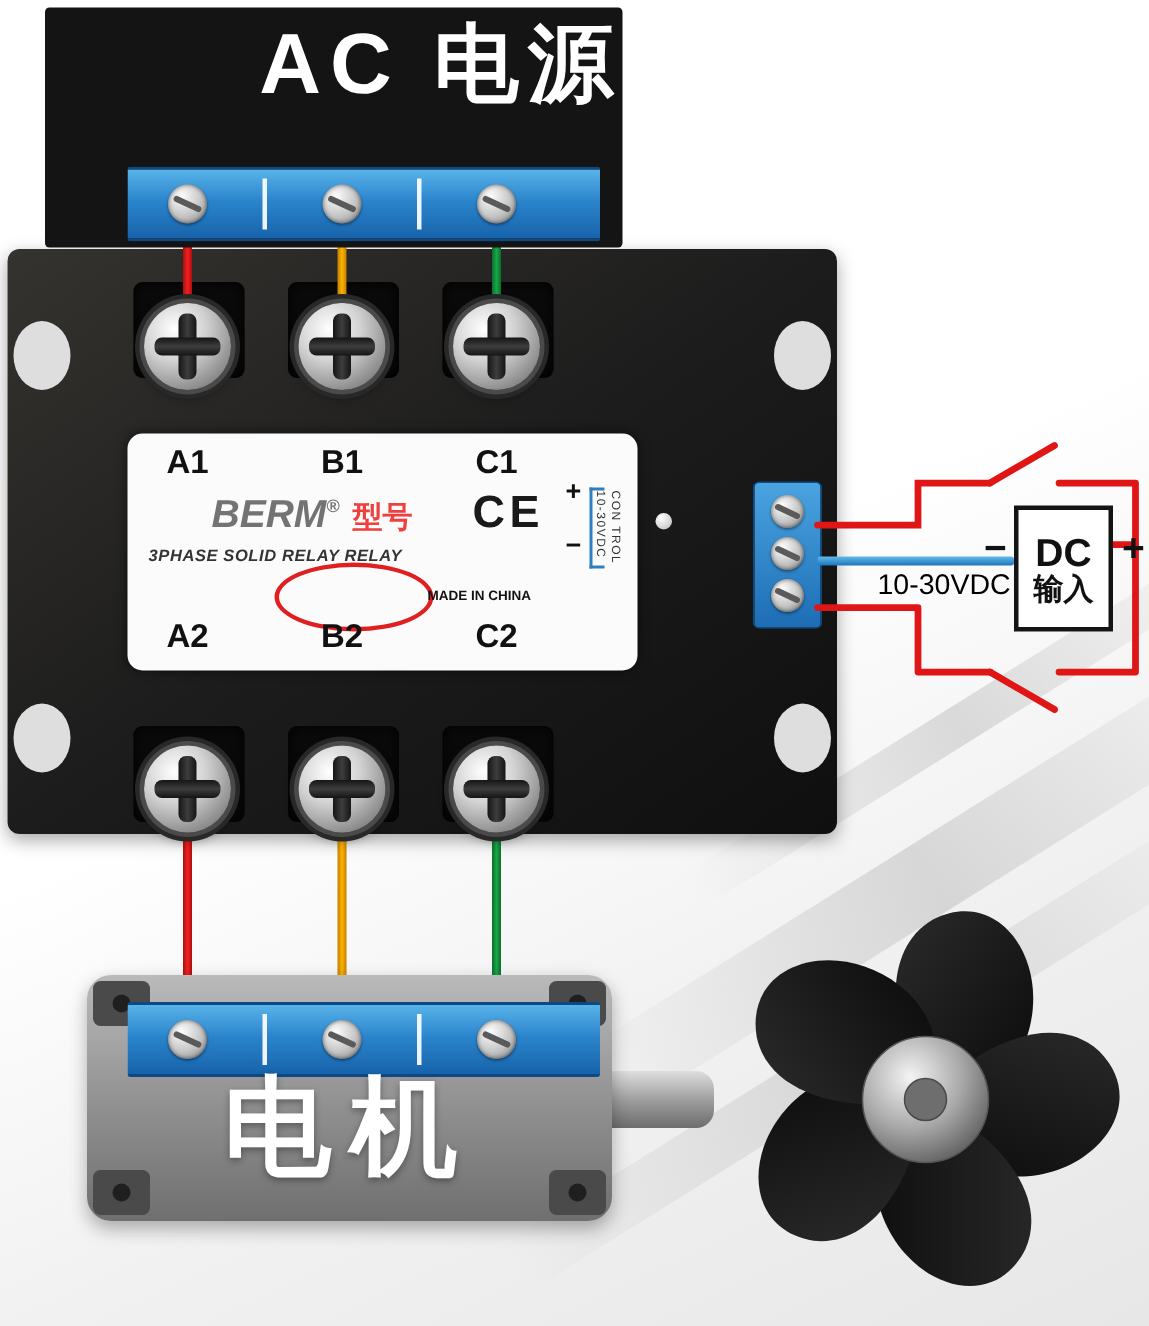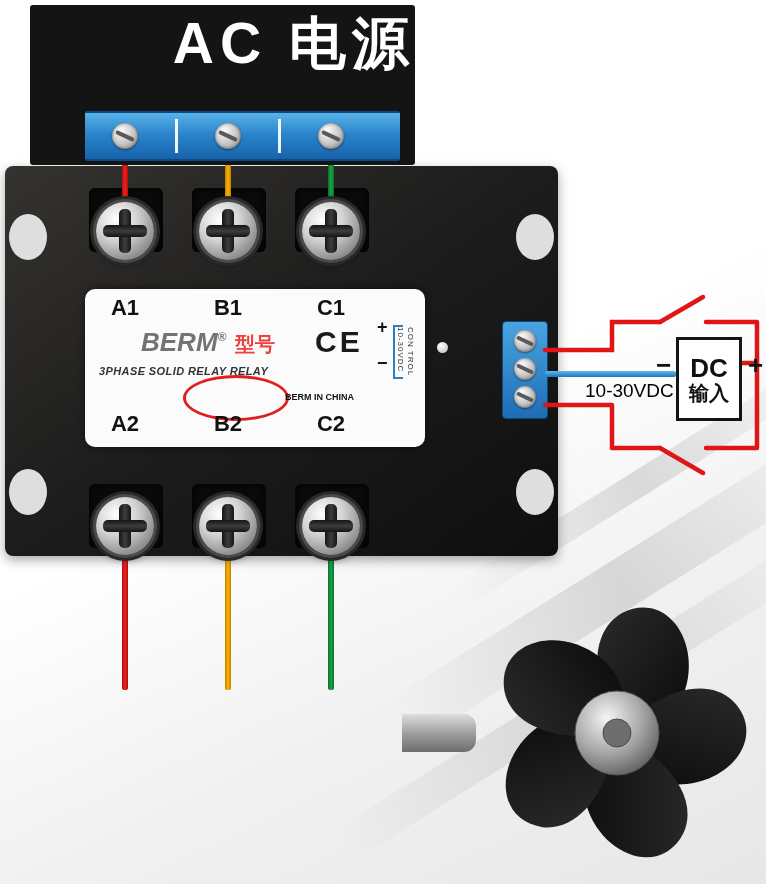--- a/index.html
+++ b/index.html
@@ -128,21 +128,21 @@
       <span class="t-label" style="left:113px;top:6px;text-align:center;">B1</span>
       <span class="t-label" style="left:216px;top:6px;">C1</span>
 
       <span class="brand"><span>BERM</span><sup>®</sup></span>
       <span class="model-field">型号</span>
       <span class="ce">CE</span>
 
       <span class="type-line">3PHASE SOLID RELAY RELAY</span>
 
       <span class="red-ellipse"></span>
-      <span class="made-in">BERM IN CHINA</span>
+      <span class="made-in">MADE IN CHINA</span>
 
       <span class="t-label" style="left:10px;top:122px;">A2</span>
       <span class="t-label" style="left:113px;top:122px;">B2</span>
       <span class="t-label" style="left:216px;top:122px;">C2</span>
 
       <span class="ctrl-plus">+</span>
       <span class="ctrl-minus">−</span>
       <span class="ctrl-bracket"></span>
       <span class="ctrl-text">
         <span style="display:block;">CON TROL</span>
@@ -197,20 +197,34 @@
       <path d="M145,145 C120,100 115,45 150,25 C195,2 230,55 212,105 C200,138 170,150 145,145 Z" fill="url(#bladeG)" transform="rotate(144,145,145)"></path>
       <path d="M145,145 C120,100 115,45 150,25 C195,2 230,55 212,105 C200,138 170,150 145,145 Z" fill="url(#bladeG)" transform="rotate(216,145,145)"></path>
       <path d="M145,145 C120,100 115,45 150,25 C195,2 230,55 212,105 C200,138 170,150 145,145 Z" fill="url(#bladeG)" transform="rotate(288,145,145)"></path>
     </g>
     <circle cx="145" cy="145" r="42" fill="url(#hubG)" stroke="#555" stroke-width="1"></circle>
     <circle cx="145" cy="145" r="14" fill="#6e6e6e" stroke="#4a4a4a" stroke-width="1"></circle>
   </svg>
 
   <div id="motor-shaft"></div>
 
+  <div id="motor">
+    <span class="tab" style="left:4px;top:4px;"></span>
+    <span class="tab" style="right:4px;top:4px;"></span>
+    <span class="tab" style="left:4px;bottom:4px;"></span>
+    <span class="tab" style="right:4px;bottom:4px;"></span>
+    <div class="tstrip" style="left:27px;top:18px;width:315px;height:46px;">
+      <span class="sep" style="left:90px;"></span>
+      <span class="sep" style="left:193px;"></span>
+      <span class="t-screw" style="left:27px;top:10px;"></span>
+      <span class="t-screw" style="left:130px;top:10px;"></span>
+      <span class="t-screw" style="left:233px;top:10px;"></span>
+    </div>
+    <div class="motor-label">电机</div>
+  </div>
 
   <div class="big-screw" style="left:96px;top:202px;">
       <span class="ph v"></span>
       <span class="ph h"></span>
     </div>
   <div class="big-screw" style="left:199px;top:202px;">
       <span class="ph v"></span>
       <span class="ph h"></span>
     </div>
   <div class="big-screw" style="left:302px;top:202px;">

